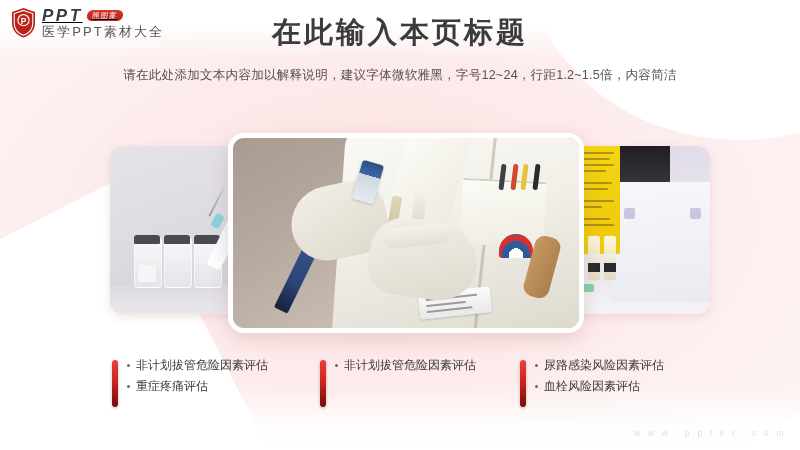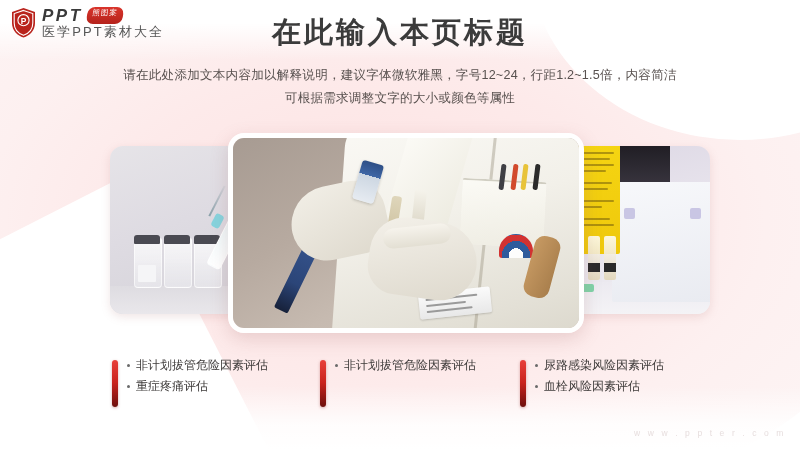--- a/index.html
+++ b/index.html
@@ -33,21 +33,21 @@
   }
   .bg-bottom-fade{
     position:absolute;left:0;bottom:0;width:800px;height:64px;
     background:linear-gradient(0deg,#ffffff 0%,rgba(255,255,255,0.86) 40%,rgba(255,255,255,0) 100%);
   }
 
   
   .logo{position:absolute;left:10px;top:6px;display:flex;align-items:center;gap:5px;}
   .logo-shield{width:27px;height:31px;position:relative;flex:0 0 auto;}
   .logo-text-wrap{display:flex;flex-direction:column;gap:1px;padding-top:1px;}
-  .logo-row1{display:flex;gap:4px;}
+  .logo-row1{display:flex;align-items:center;gap:4px;text-decoration:underline;}
   .logo-ppt{
     font-size:17px;font-weight:bold;color:#3a3a3a;letter-spacing:2.5px;
     font-family:"Liberation Sans",sans-serif;font-style:italic;line-height:1;
   }
   .logo-tag{
     background:linear-gradient(180deg,#d9342b,#b5231c);
     color:#fff;font-size:7.5px;padding:1.5px 5px 2px 5px;border-radius:7px;
     letter-spacing:1px;line-height:1;white-space:nowrap;
     transform:skewX(-8deg);
   }
@@ -191,21 +191,20 @@
         <span class="logo-ppt">PPT</span>
         <span class="logo-tag">熊图案</span>
       </span>
       <span class="logo-sub">医学PPT素材大全</span>
     </span>
   </div>
 
   <div class="title">在此输入本页标题</div>
   <div class="subtitle">
     <div>请在此处添加文本内容加以解释说明，建议字体微软雅黑，字号12~24，行距1.2~1.5倍，内容简洁</div>
-    <div>可根据需求调整文字的大小或颜色等属性</div>
   </div>
 
   <div class="cards">
 
     <div class="card card-side card-left">
       <div class="ph ph-vials">
         <span class="bench"></span>
         <span class="vial" style="left:24px;"></span>
         <span class="cap" style="left:24px;bottom:70px;"></span>
         <span class="label" style="left:28px;bottom:32px;"></span>

